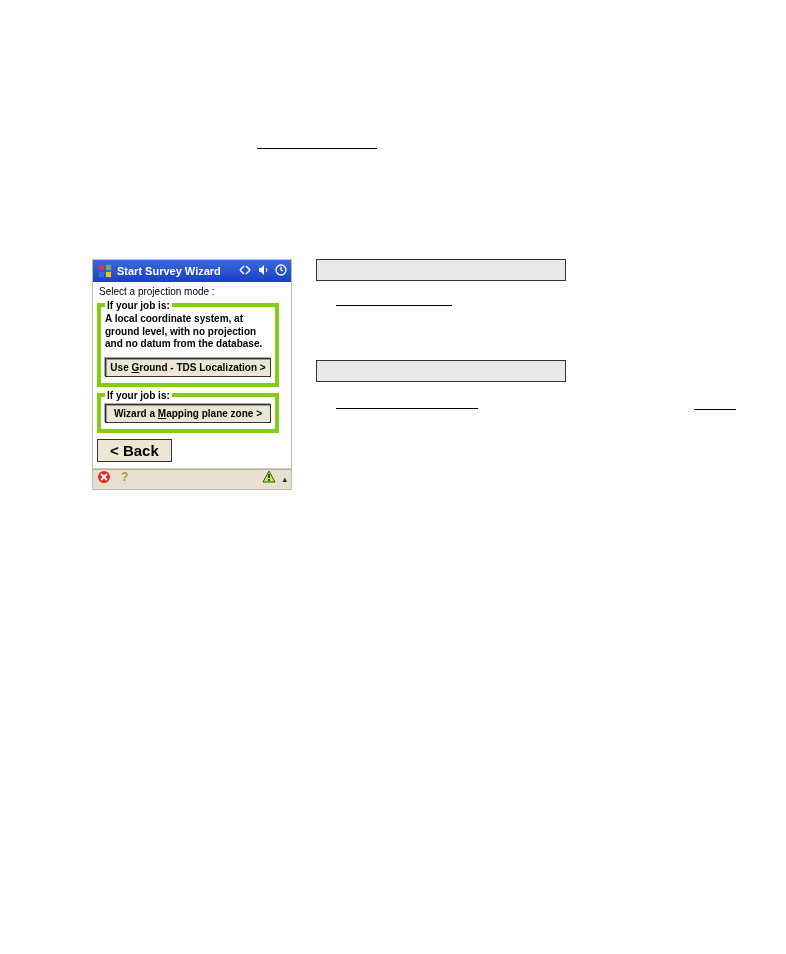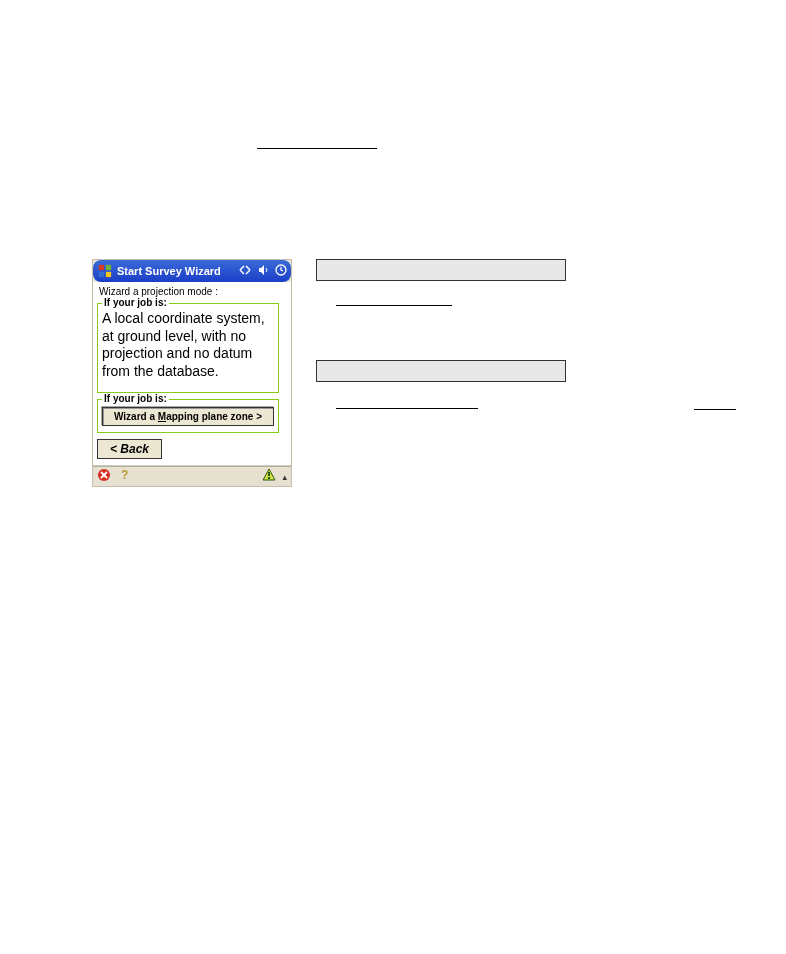--- a/index.html
+++ b/index.html
@@ -14,80 +14,79 @@
     background: #ebe7d8;
   }
 
   .title-bar {
     background: linear-gradient(to bottom, #3b6ad8, #1a3ec7);
     color: #fff;
     height: 22px;
     display: flex;
     align-items: center;
     padding: 0 4px;
-    border-radius: 8px;
   }
   .win-flag {
     width: 16px; height: 16px;
     display: inline-flex; align-items: center; justify-content: center;
     margin-right: 4px;
   }
   .win-flag svg { width: 14px; height: 14px; }
   .title-text { font-size: 11px; font-weight: bold; flex: 1; }
   .title-icons { display: flex; gap: 6px; align-items: center; }
   .title-icons span { color: #fff; font-size: 11px; font-weight: bold; }
 
   .wizard-body { background: #fff; padding: 2px 4px; border-bottom: 1px solid #ccc; }
   .prompt { font-size: 10px; color: #000; padding: 2px 2px 4px 2px; }
 
   .fieldset {
-    border: 1px solid #84cc16;
+    border: 4px solid #84cc16;
     margin: 2px 8px 6px 0;
     padding: 6px 4px 6px 4px;
     position: relative;
   }
   .fieldset .legend {
     position: absolute;
     top: -7px;
     left: 4px;
     background: #fff;
     padding: 0 2px;
     font-size: 10px;
     font-weight: bold;
     color: #000;
   }
   .fieldset .desc {
-    font-size: 14px;
+    font-size: 10px;
     color: #000;
     line-height: 1.25;
     margin-bottom: 6px;
+    font-weight: bold;
   }
   .xp-button {
     background: #ece7d2;
     border: 1px solid #333;
     box-shadow: 1px 1px 0 #999 inset, -1px -1px 0 #aaa;
     font-size: 10px;
     font-weight: bold;
     padding: 3px 0;
     width: 100%;
     text-align: center;
     cursor: pointer;
   }
   .first-btn u { text-decoration: underline; }
   .second-btn u { text-decoration: underline; }
 
   .back-row { display: flex; padding: 0 0 4px 0; }
   .back-btn {
     background: #ece7d2;
     border: 1px solid #333;
-    font-size: 12px;
+    font-size: 15px;
     font-weight: bold;
     padding: 2px 12px;
     cursor: pointer;
-    font-style: italic;
   }
 
   .status-bar {
     background: #e5e0cf;
     height: 20px;
     display: flex;
     align-items: center;
     padding: 0 4px;
     gap: 6px;
     border-top: 1px solid #b5ad94;
@@ -131,25 +130,28 @@
       <span>
         <svg width="12" height="12" viewBox="0 0 12 12">
             <circle cx="6" cy="6" r="5" stroke="#fff" stroke-width="1.3" fill="none"></circle>
             <path d="M6 3 L6 6 L8 7" stroke="#fff" stroke-width="1.3" fill="none"></path>
           </svg>
       </span>
     </span>
   </div>
 
   <div class="wizard-body">
-    <div class="prompt">Wizard a projection mode :</div>
+    <div class="prompt">Select a projection mode :</div>
 
     <div class="fieldset">
       <div class="legend">If your job is:</div>
       <div class="desc">A local coordinate system, at ground level, with no projection and no datum from the database.</div>
+      <button class="xp-button first-btn">
+        <span>Use </span><u>G</u><span>round - TDS Localization &gt;</span>
+      </button>
     </div>
 
     <div class="fieldset">
       <div class="legend">If your job is:</div>
       <button class="xp-button second-btn">
         <span>Wizard a </span><u>M</u><span>apping plane zone &gt;</span>
       </button>
     </div>
 
     <div class="back-row">

